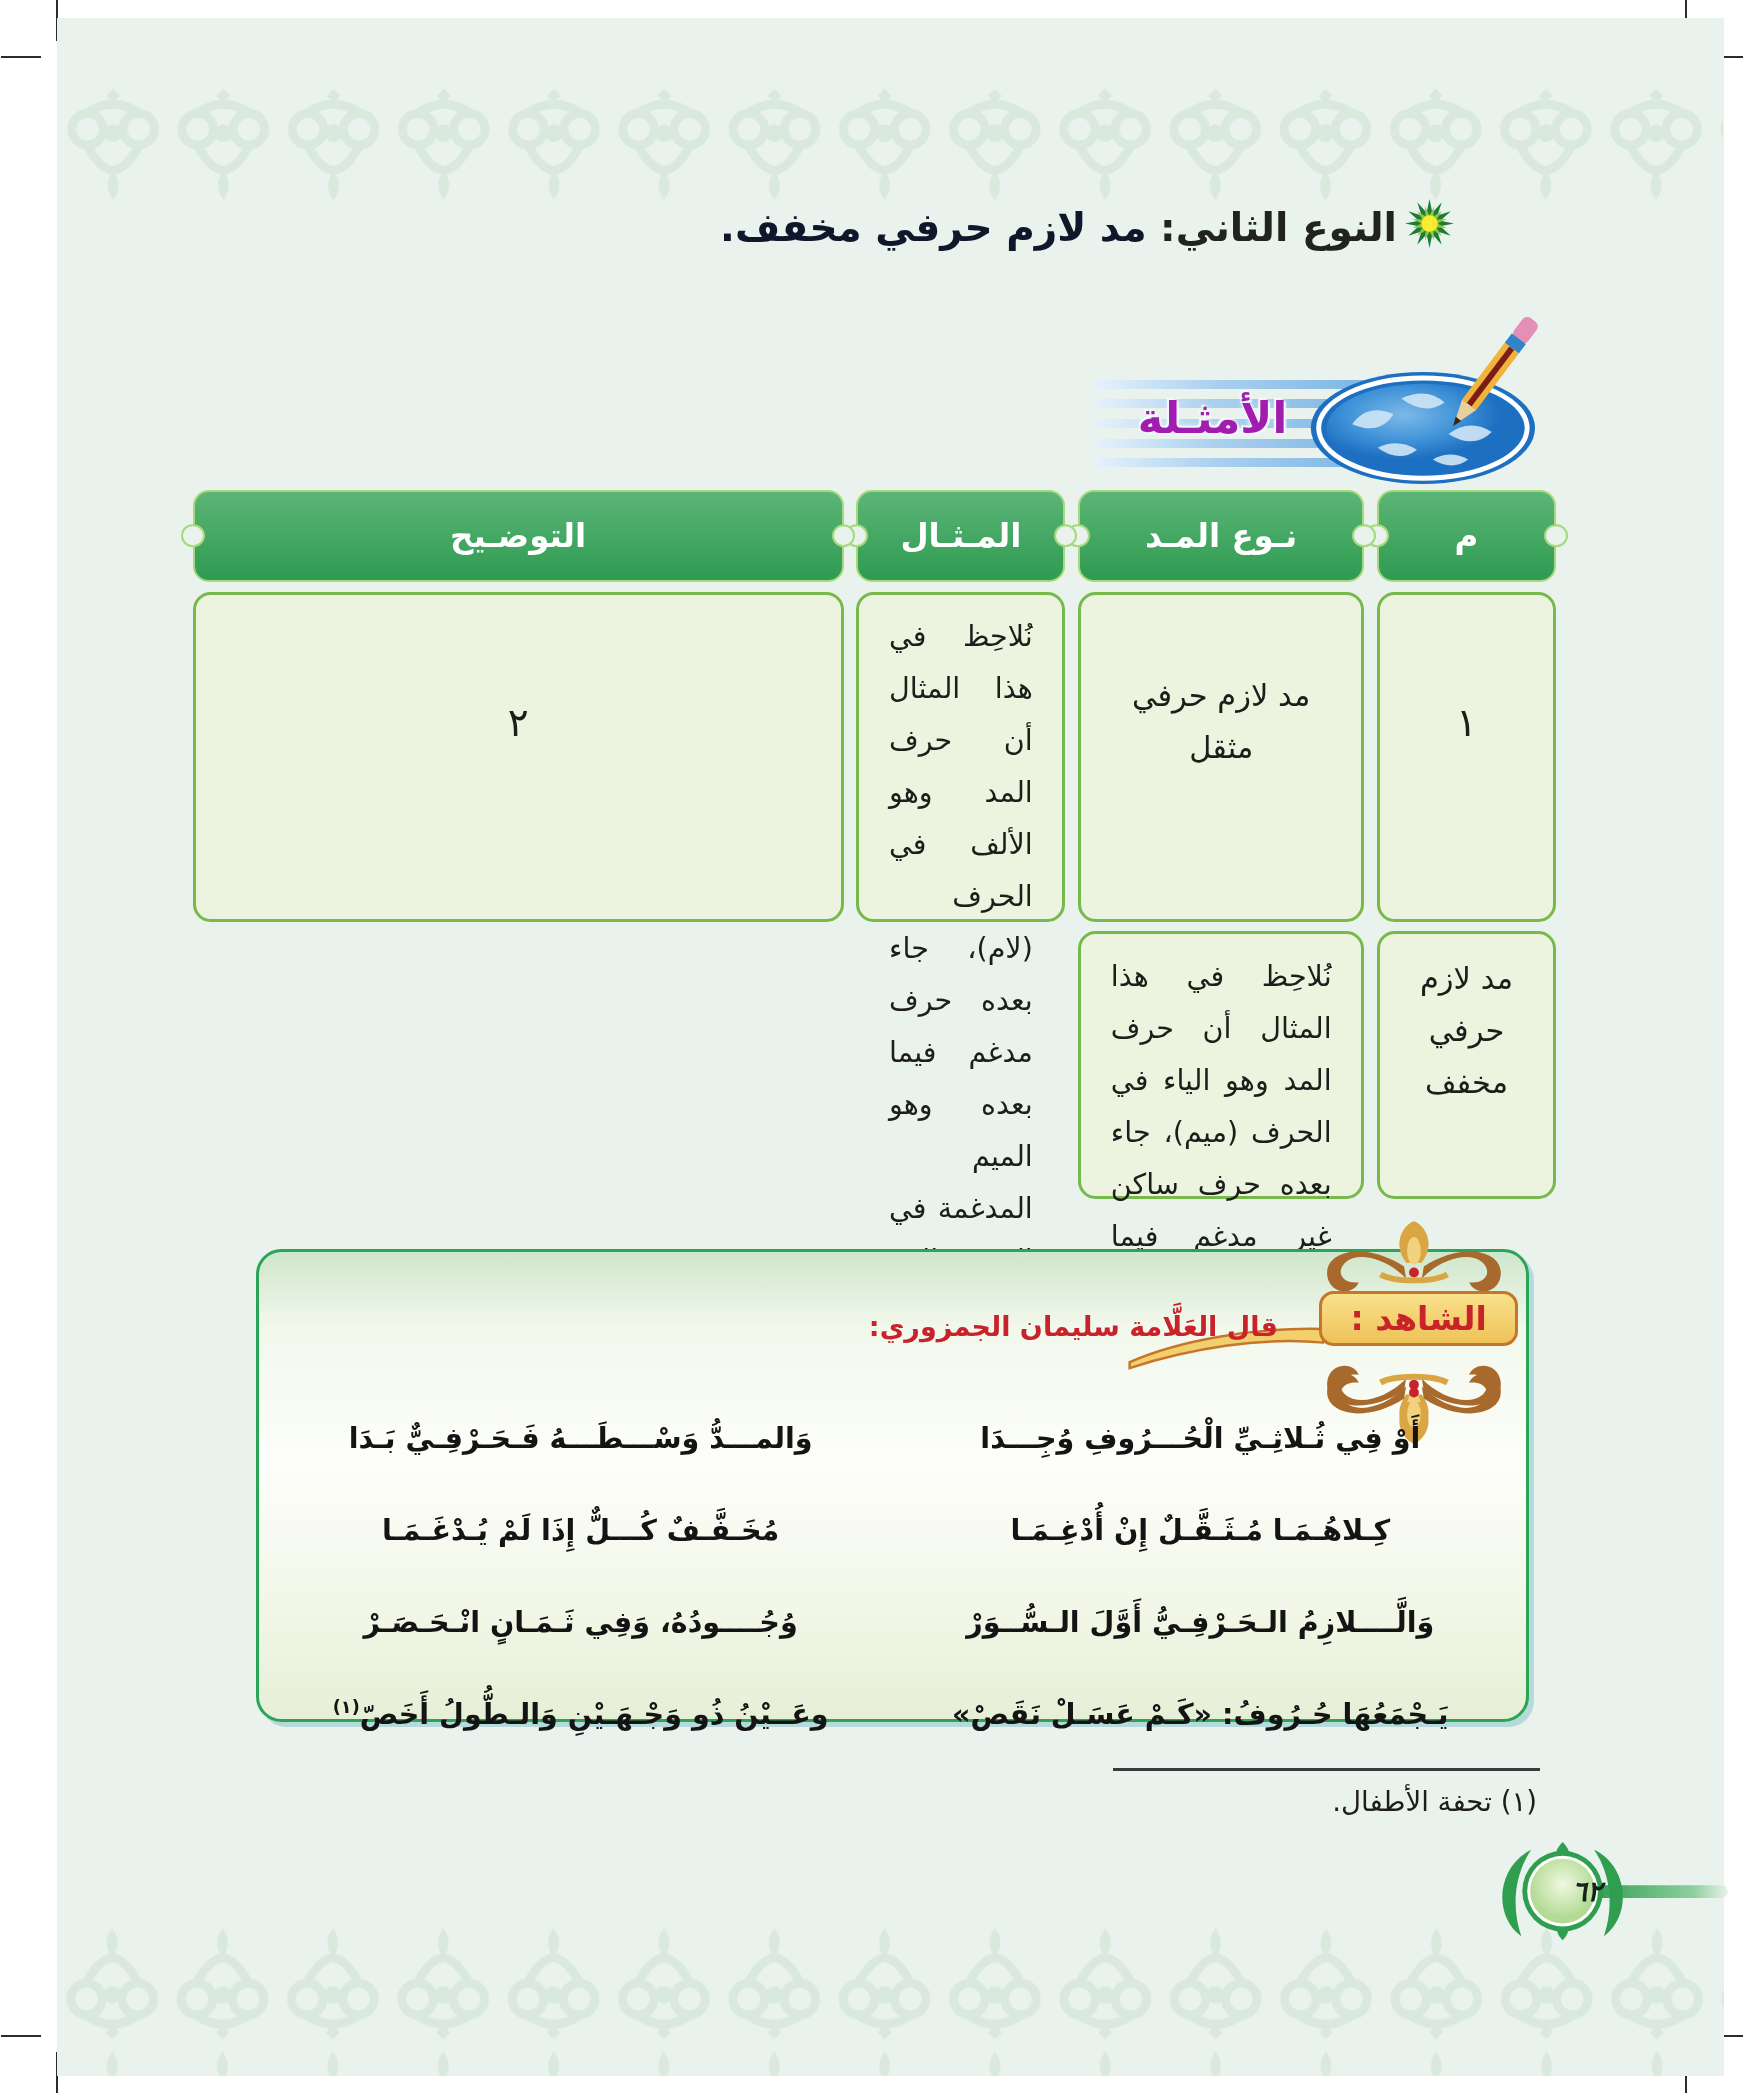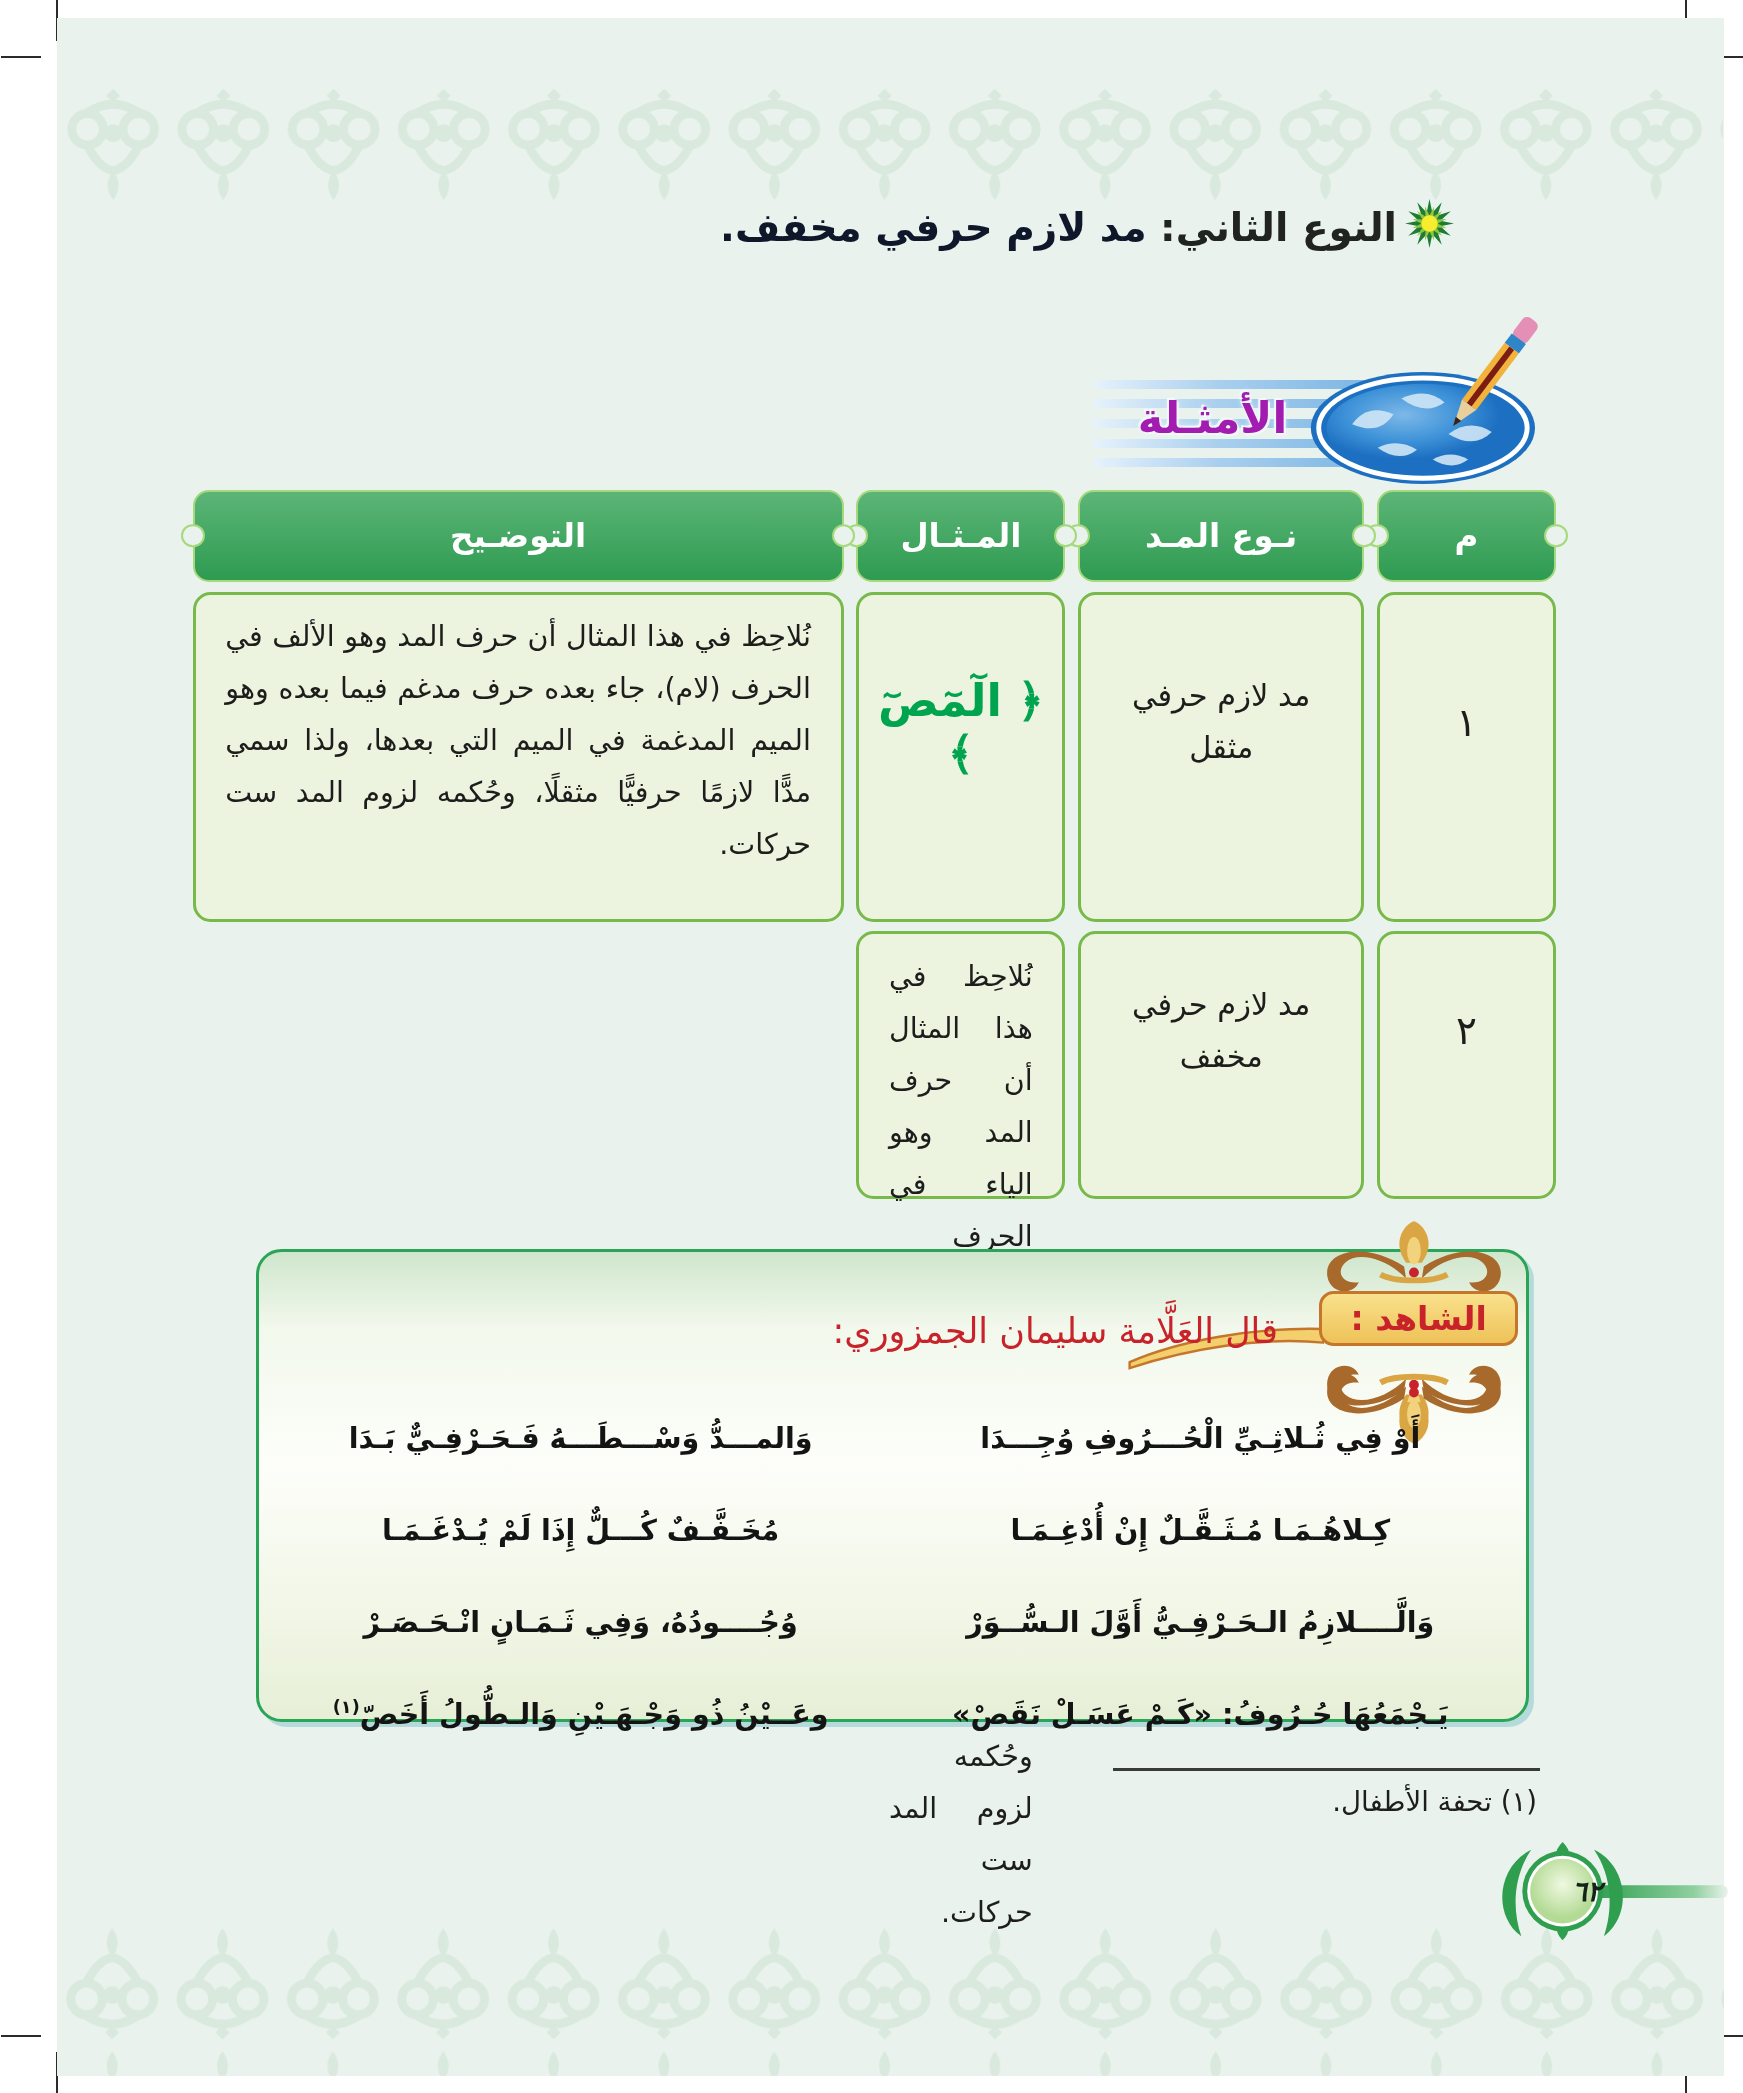--- a/index.html
+++ b/index.html
@@ -62,21 +62,21 @@
             border:3px solid #2aa457; border-radius:25.6px;
             background:linear-gradient(180deg,#cfe6cc 0%,#f2f8ec 16%,#fdfefa 45%,#f1f6e6 78%,#e6efd6 100%);
             box-shadow:4.9px 4.9px 0 rgba(90,175,190,.35); }
   .ornament { position:absolute; right:-7.9px; top:-33px; width:246px; height:227px; }
   .plaque { position:absolute; right:7.9px; top:39px; width:199px; height:55px;
             background:linear-gradient(180deg,#f9e18c 0%,#eec258 100%);
             border:3px solid #c5762b; border-radius:14.8px;
             display:flex; align-items:center; justify-content:center;
             font-size:33px; font-weight:bold; color:#c8232b; z-index:3; }
   .swoosh { position:absolute; right:202px; top:73px; width:197px; height:45px; z-index:2; }
-  .shahid .intro { position:absolute; right:248px; top:59px; font-size:35px; font-weight:normal;
+  .shahid .intro { position:absolute; right:248px; top:59px; font-size:27px; font-weight:bold;
                    color:#c8232b; white-space:nowrap; z-index:3; }
   .poem { position:absolute; left:11.8px; right:15.8px; top:140px; }
   .verse { display:flex; direction:rtl; height:92px; align-items:center; }
   .hemi { flex:1 1 0; text-align:center; font-size:28.6px; font-weight:bold; color:#141414;
           white-space:nowrap; }
   .hemi sup { font-size:17.7px; }
 
   
   .fnline { position:absolute; left:1056px; top:1750px; width:427px; height:3px; background:#3a3a3a; }
   .footnote { position:absolute; right:187px; top:1767px; font-size:27.6px; color:#1d1d1b; }
@@ -178,21 +178,20 @@
   </svg>
 
   <div class="grid">
     <div class="th">م</div>
     <div class="th">نـوع المـد</div>
     <div class="th">المـثـال</div>
     <div class="th">التوضـيح</div>
 
     <div class="td c num">١</div>
     <div class="td c type">مد لازم حرفي مثقل</div>
-    <div class="td c example">﴿ الٓمٓصٓ ﴾</div>
     <div class="td expl">نُلاحِظ في هذا المثال أن حرف المد وهو الألف في الحرف (لام)، جاء بعده حرف مدغم فيما بعده وهو الميم المدغمة في الميم التي بعدها، ولذا سمي مدًّا لازمًا حرفيًّا مثقلًا، وحُكمه لزوم المد ست حركات.</div>
 
     <div class="td c num">٢</div>
     <div class="td c type">مد لازم حرفي مخفف</div>
     <div class="td expl">نُلاحِظ في هذا المثال أن حرف المد وهو الياء في الحرف (ميم)، جاء بعده حرف ساكن غير مدغم فيما بعده وهو الميم، ولذا سمي مدًّا لازمًا حرفيًّا مخففًا، وحُكمه لزوم المد ست حركات.</div>
   </div>
 
   <div class="shahid">
     <svg class="ornament" viewBox="0 0 250 230" xmlns="http://www.w3.org/2000/svg">
       <g id="flr" transform="translate(128,66)">

